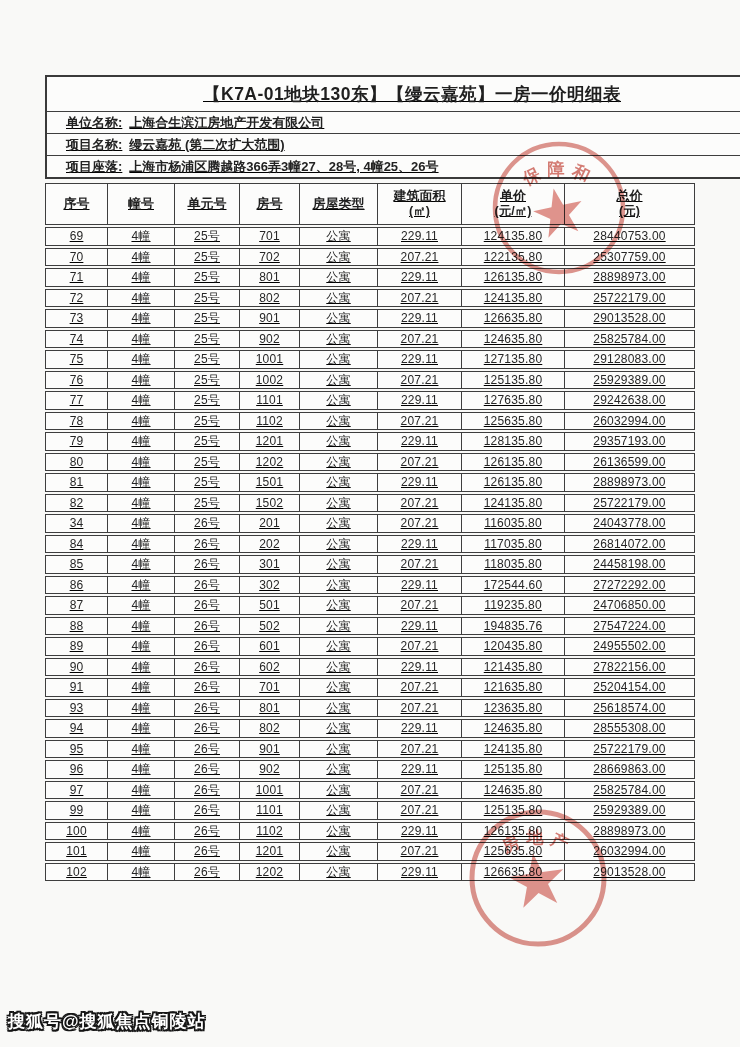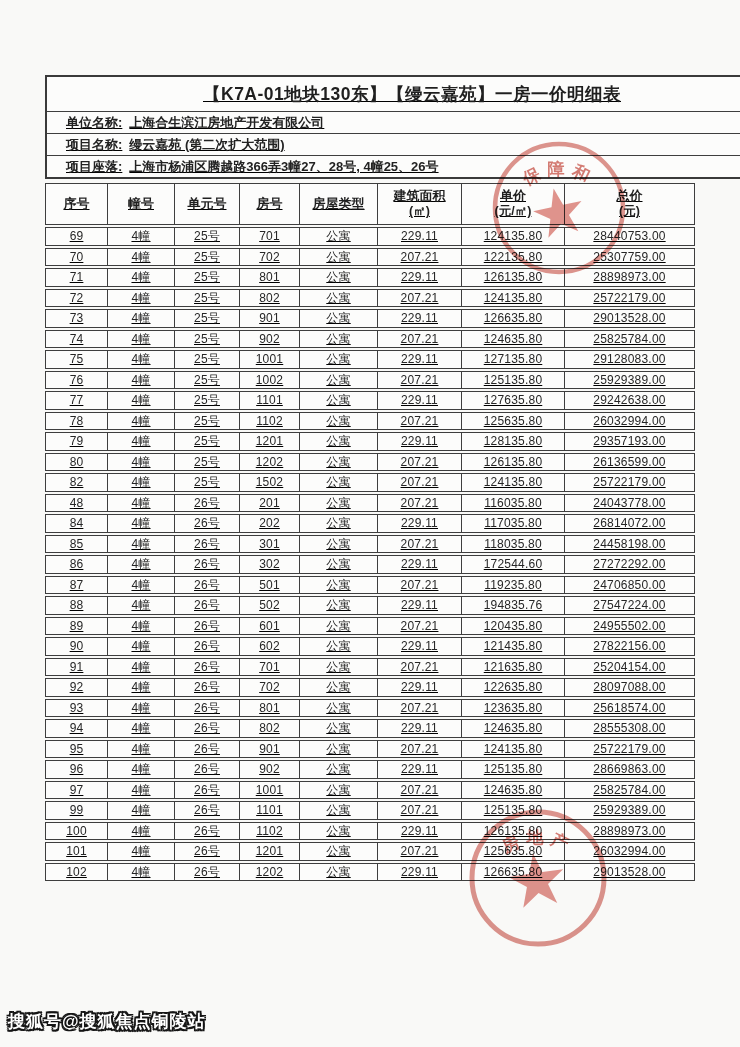--- a/index.html
+++ b/index.html
@@ -276,31 +276,41 @@
             <td>80</td>
             <td>4幢</td>
             <td>25号</td>
             <td>1202</td>
             <td>公寓</td>
             <td>207.21</td>
             <td>126135.80</td>
             <td>26136599.00</td>
           </tr>
           <tr>
+            <td>81</td>
+            <td>4幢</td>
+            <td>25号</td>
+            <td>1501</td>
+            <td>公寓</td>
+            <td>229.11</td>
+            <td>126135.80</td>
+            <td>28898973.00</td>
+          </tr>
+          <tr>
             <td>82</td>
             <td>4幢</td>
             <td>25号</td>
             <td>1502</td>
             <td>公寓</td>
             <td>207.21</td>
             <td>124135.80</td>
             <td>25722179.00</td>
           </tr>
           <tr>
-            <td>48</td>
+            <td>34</td>
             <td>4幢</td>
             <td>26号</td>
             <td>201</td>
             <td>公寓</td>
             <td>207.21</td>
             <td>116035.80</td>
             <td>24043778.00</td>
           </tr>
           <tr>
             <td>84</td>
@@ -374,30 +384,20 @@
           </tr>
           <tr>
             <td>91</td>
             <td>4幢</td>
             <td>26号</td>
             <td>701</td>
             <td>公寓</td>
             <td>207.21</td>
             <td>121635.80</td>
             <td>25204154.00</td>
-          </tr>
-          <tr>
-            <td>92</td>
-            <td>4幢</td>
-            <td>26号</td>
-            <td>702</td>
-            <td>公寓</td>
-            <td>229.11</td>
-            <td>122635.80</td>
-            <td>28097088.00</td>
           </tr>
           <tr>
             <td>93</td>
             <td>4幢</td>
             <td>26号</td>
             <td>801</td>
             <td>公寓</td>
             <td>207.21</td>
             <td>123635.80</td>
             <td>25618574.00</td>

